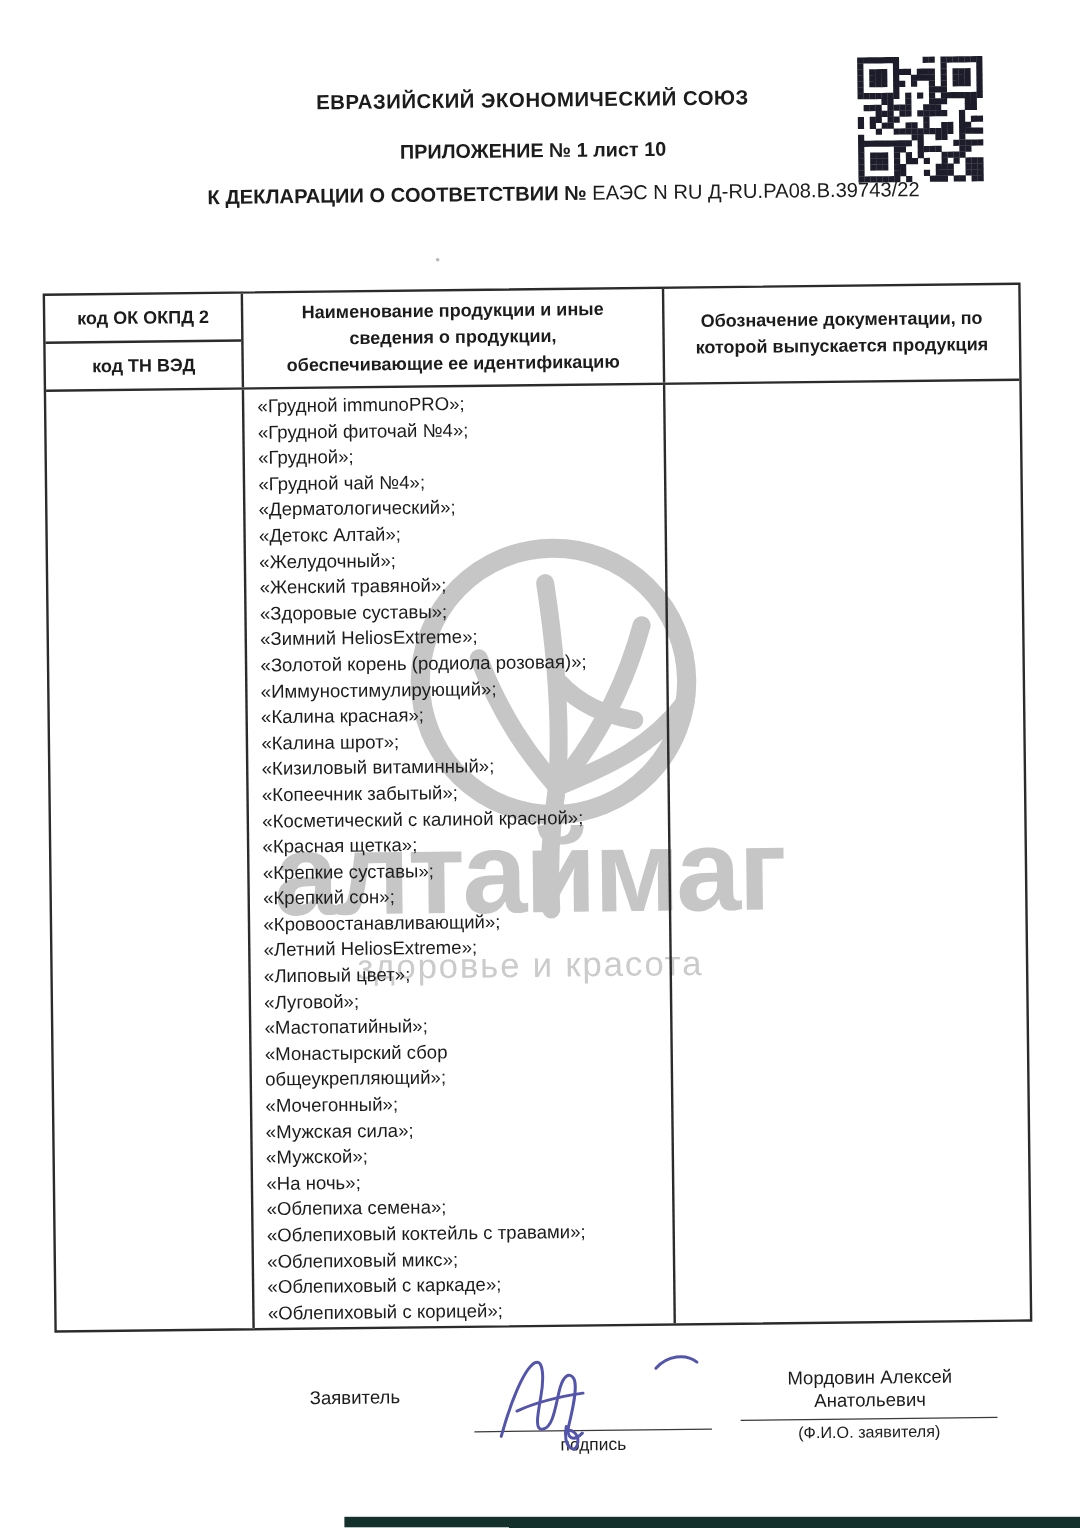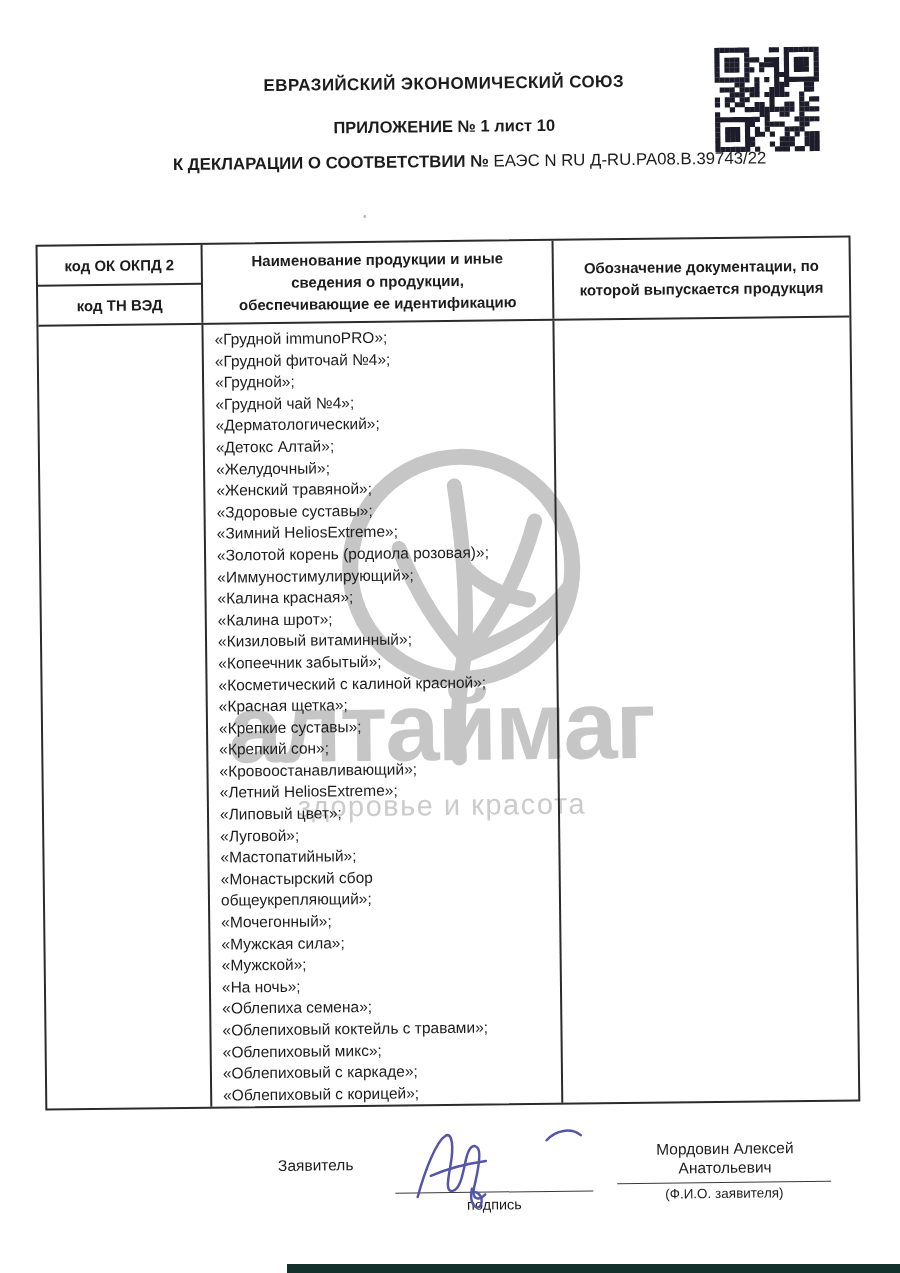--- a/index.html
+++ b/index.html
@@ -38,21 +38,21 @@
   .c1{width:165px;border-right:2px solid #2b2b2b;box-sizing:border-box;}
   .c2{width:351px;border-right:2px solid #2b2b2b;box-sizing:border-box;}
   .c3{flex:1;}
   .c1h{display:flex;flex-direction:column;}
   .c1h-top,.c1h-bot{flex:1;display:flex;align-items:center;justify-content:center;}
   .c1h-top{border-bottom:2px solid #2b2b2b;}
   .ch-center{display:flex;align-items:center;justify-content:center;text-align:center;white-space:pre-line;line-height:1.45;padding:4px 6px;box-sizing:border-box;}
   .products{padding:4px 6px 0 11px;font-size:15.5px;line-height:21.6px;white-space:pre-line;}
   .product-item{white-space:pre-line;}
   
-  .applicant{position:absolute;left:252px;top:1155px;font-size:15.5px;margin-left:20px;}
+  .applicant{position:absolute;left:252px;top:1155px;font-size:15.5px;}
   .sig-svg{position:absolute;left:398px;top:1120px;width:200px;height:96px;z-index:2;}
   .sig-line{position:absolute;left:389px;top:1192px;width:198px;border-top:1.6px solid #3a3a3a;}
   .sig-caption{position:absolute;left:389px;top:1197px;width:198px;text-align:center;font-size:14.5px;}
   .name-block{position:absolute;left:605px;top:1143px;width:228px;text-align:center;font-size:15.5px;line-height:1.22;white-space:pre-line;}
   .name-line{position:absolute;left:611px;top:1185px;width:214px;border-top:1.6px solid #3a3a3a;}
   .name-caption{position:absolute;left:611px;top:1189px;width:214px;text-align:center;font-size:13.5px;}
   
   .bottom-strip{position:absolute;left:287px;top:1264px;width:613px;height:9px;background:#13302b;z-index:5;}
   .speck{position:absolute;left:368px;top:214px;width:3px;height:3px;border-radius:50%;background:#9a9a9a;opacity:.7;}
 </style>

